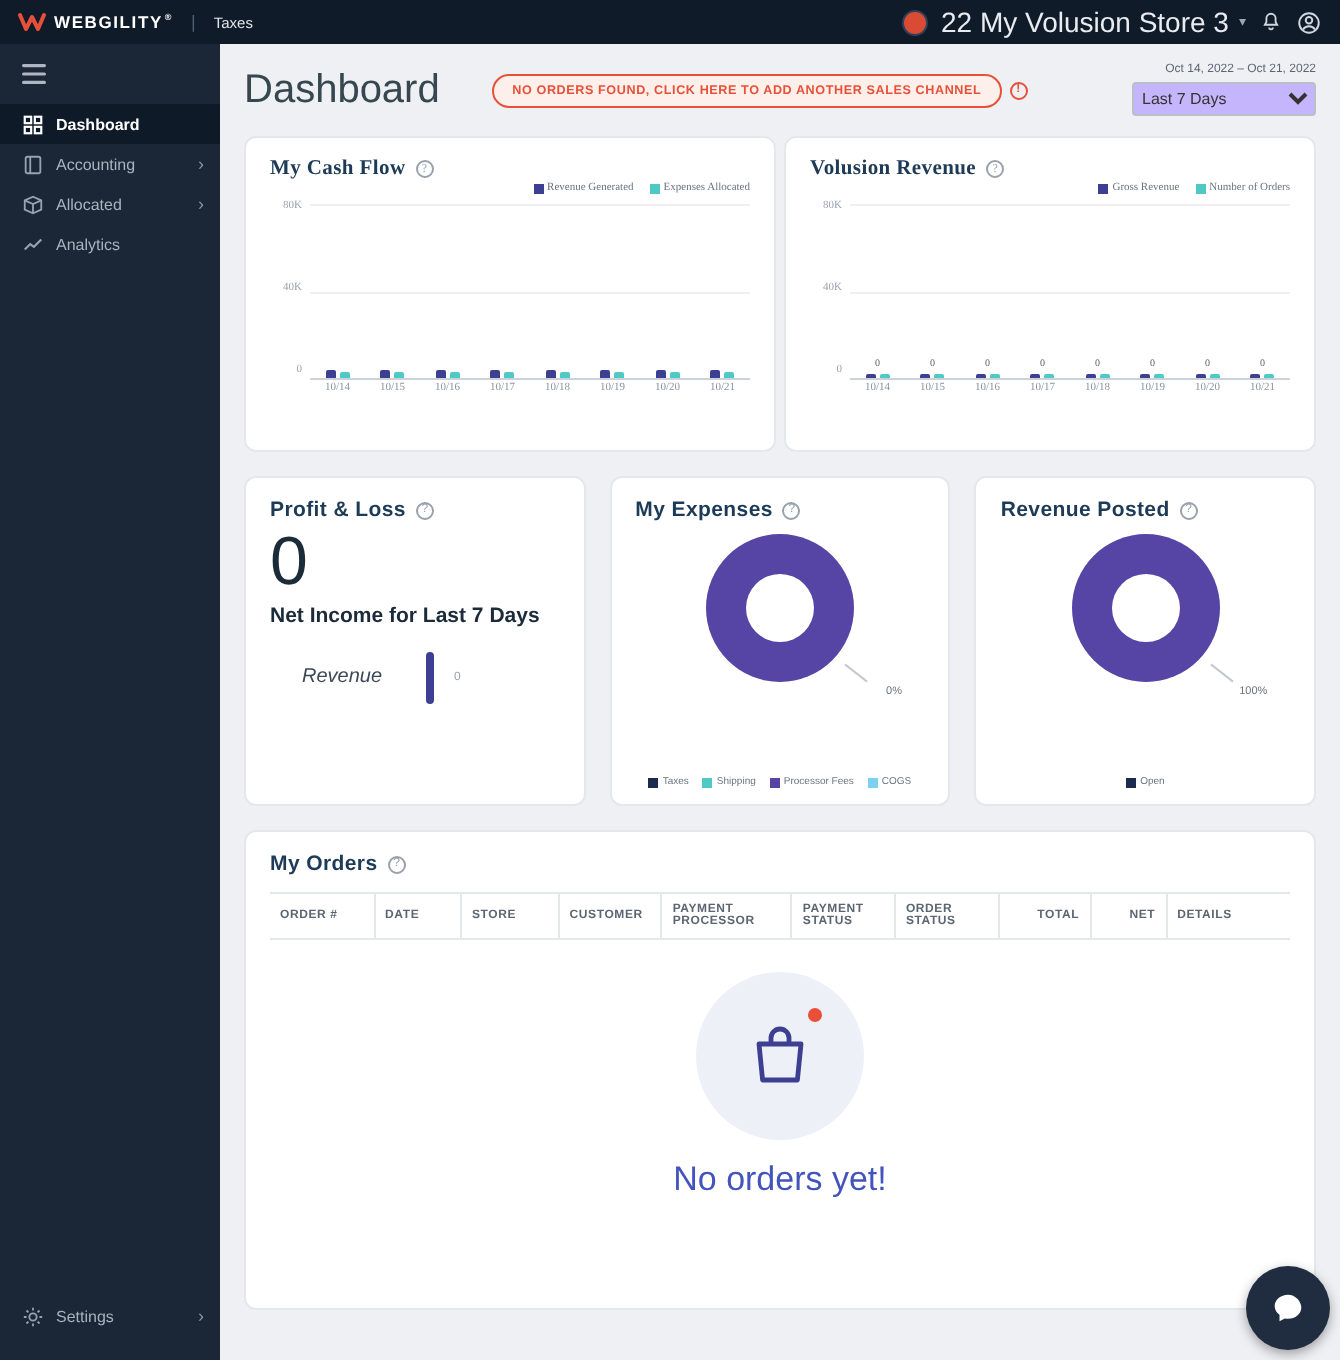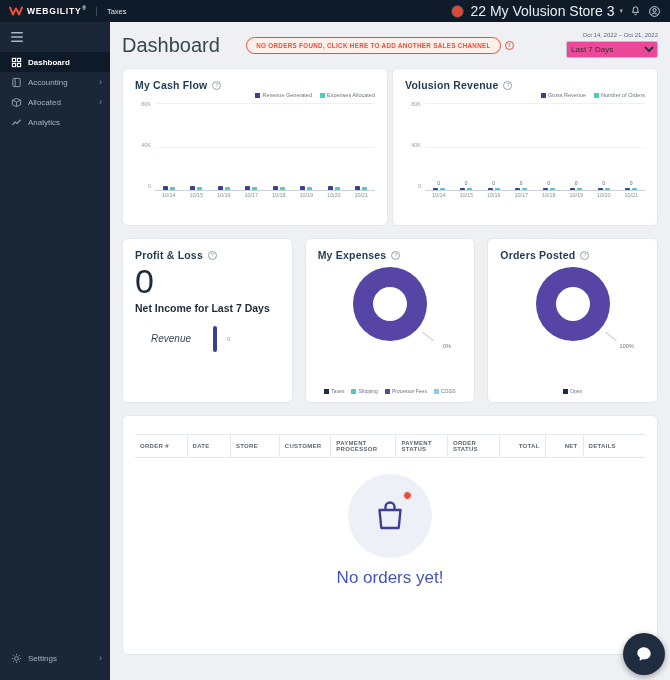--- a/index.html
+++ b/index.html
@@ -37,25 +37,25 @@
   .main { position:absolute; left:110px; top:22px; right:0; bottom:0; padding:8px 12px 0 12px; overflow:hidden; }
   .main-head { display:flex; align-items:center; margin-top:2px; }
   .page-title { font-size:20px; font-weight:500; color:#36474f; }
   .banner-zone { flex:1; display:flex; align-items:center; justify-content:center; gap:4px; }
   .banner { border:1.5px solid #e8503a; background:#fdf0ea; color:#e8503a; font-size:6.3px; font-weight:700;
             letter-spacing:.3px; padding:4px 9px; border-radius:10px; white-space:nowrap; cursor:pointer; }
   .banner-info { width:9px; height:9px; border-radius:50%; border:1px solid #e8503a; color:#e8503a;
                  font-size:6px; font-weight:700; display:flex; align-items:center; justify-content:center; }
   .range-zone { display:flex; flex-direction:column; align-items:flex-end; gap:3px; width:118px; }
   .date-range { font-size:6px; color:#5d6572; }
-  .range-select { font-size:8px; height:17px; width:92px; border:1px solid #b9c0c9; border-radius:2px; background:#ec4899; color:#333; }
+  .range-select { font-size:8px; height:17px; width:92px; border:1px solid #b9c0c9; border-radius:2px; background:#c4b5fd; color:#333; }
 
   
   .card { background:#fff; border:1px solid #e4e7ec; border-radius:6px; padding:10px 12px; }
-  .row1 { display:flex; gap:4px; margin-top:10px; }
+  .row1 { display:flex; gap:4px; margin-top:10px;font-family:Liberation Serif, serif; }
   .row1 .card { flex:1; height:158px; }
   .row2 { display:flex; gap:12px; margin-top:12px; }
   .row2 .card { flex:1; height:165px; position:relative; }
   .card-head { display:flex; align-items:center; gap:5px; }
   .card-title { font-size:10.5px; font-weight:700; color:#1d3b57; letter-spacing:.2px; }
   .help-icon { width:9px; height:9px; border-radius:50%; border:1px solid #98a1ac; color:#98a1ac; font-size:6px;
                display:flex; align-items:center; justify-content:center; cursor:pointer; flex:none; }
 
   
   .legend { display:flex; justify-content:flex-end; gap:8px; font-size:5.5px; color:#6b7480; margin:1px 0 5px; }
@@ -461,38 +461,42 @@
             </span>
             <span class="legend-item">
               <span class="legend-sq" style="background: rgb(124, 208, 240);"></span>
               <span>COGS</span>
             </span>
           </div>
       </div>
 
       <div class="card">
         <div class="card-head">
-          <span class="card-title">Orders Posted</span>
+          <span class="card-title">Revenue Posted</span>
           <span class="help-icon">?</span>
         </div>
         <div class="donut-zone">
           <div class="donut" style="background: rgb(86, 69, 165);"></div>
           <span class="callout-line"></span>
           <span class="callout-label">100%</span>
         </div>
         <div class="card-legend">
             <span class="legend-item">
               <span class="legend-sq" style="background: rgb(27, 43, 77);"></span>
               <span>Open</span>
             </span>
           </div>
       </div>
     </section>
 
     <section class="card orders-card">
+      <div class="card-head">
+        <span class="card-title">My Orders</span>
+        <span class="help-icon">?</span>
+      </div>
       <div class="table-head">
           <div class="th">ORDER #</div>
           <div class="th">DATE</div>
           <div class="th">STORE</div>
           <div class="th">CUSTOMER</div>
           <div class="th">PAYMENT PROCESSOR</div>
           <div class="th">PAYMENT STATUS</div>
           <div class="th">ORDER STATUS</div>
           <div class="th right">TOTAL</div>
           <div class="th right">NET</div>

